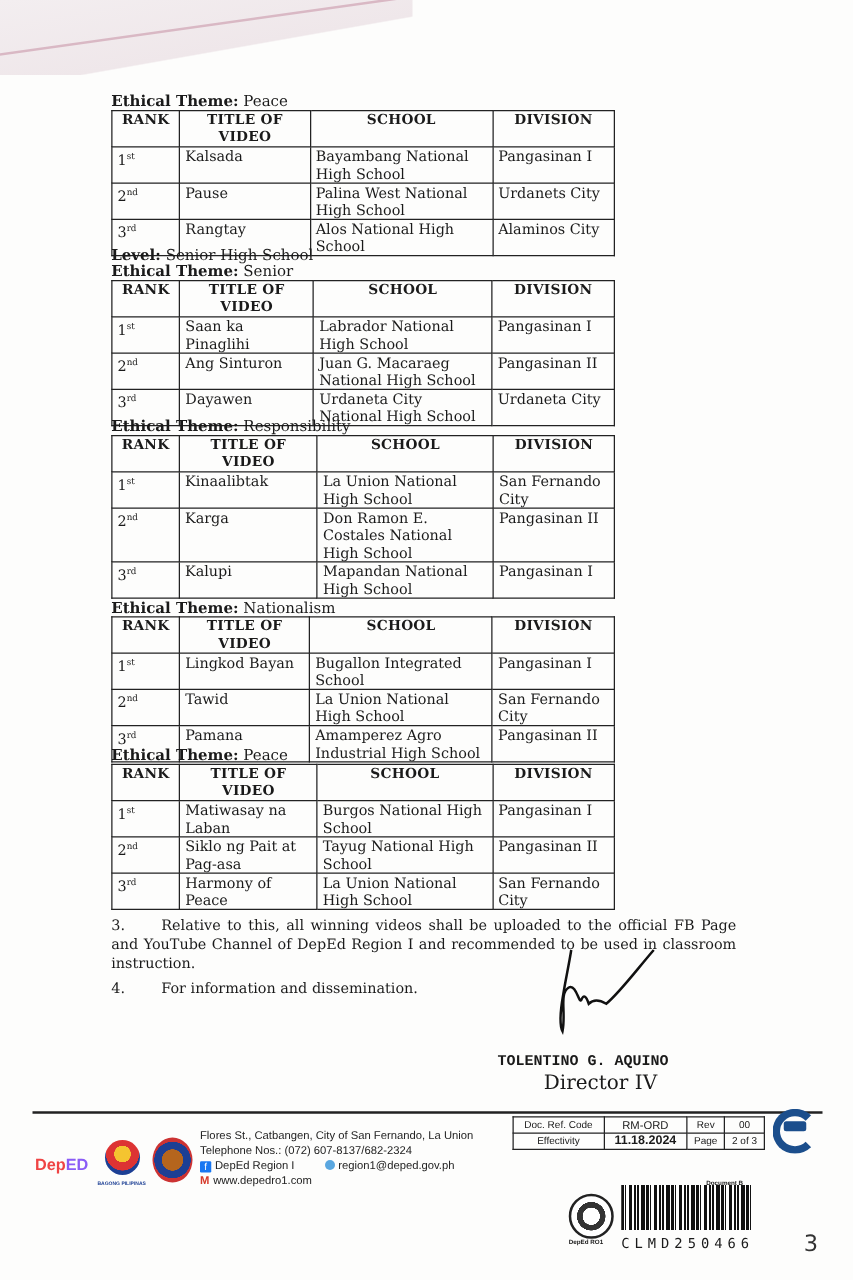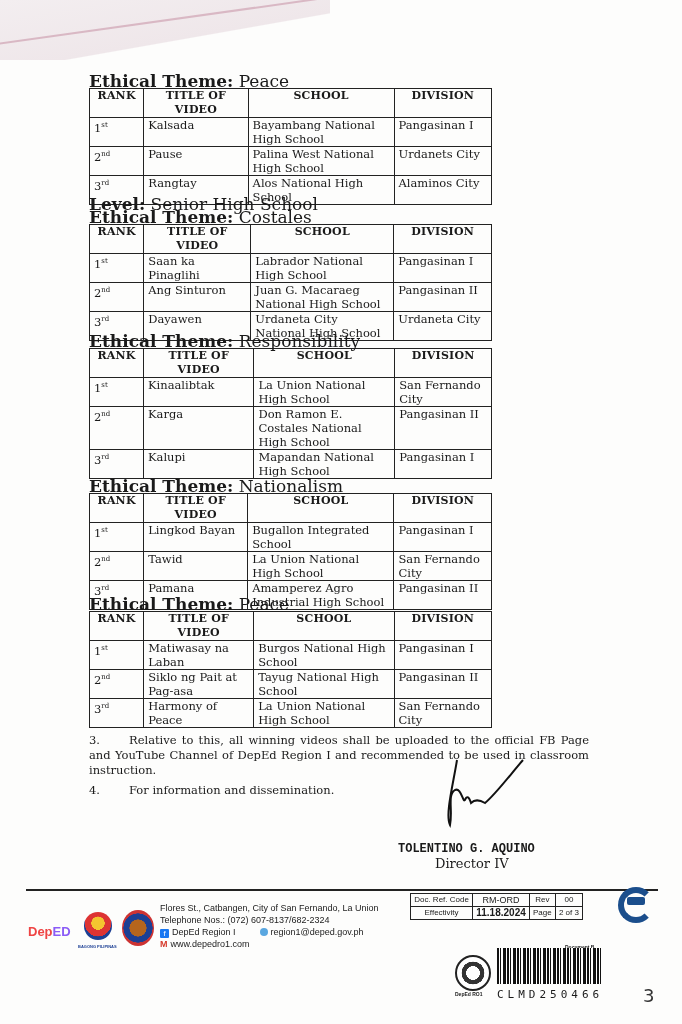--- a/index.html
+++ b/index.html
@@ -2,45 +2,45 @@
 <html><head>
 <meta charset="utf-8">
 <style>
   html, body { margin:0; padding:0; }
   body { width:682px; height:1024px; background:#fdfdfc; position:relative; overflow:hidden;
          font-family:"DejaVu Serif","Liberation Serif",serif; color:#1a1a1a; }
   .torn { position:absolute; left:0; top:0; width:330px; height:60px;
           background:linear-gradient(170deg,#f3eef0 0%,#efe7ea 60%,transparent 61%); }
   .torn-edge { position:absolute; left:-10px; top:44px; width:360px; height:2px; background:#d9b8c4; transform:rotate(-8deg); transform-origin:left; }
   .section { position:absolute; left:89px; width:499px; }
-  .theme { font-size:17px; line-height:13px; white-space:nowrap; }
+  .theme { font-size:12px; line-height:13px; white-space:nowrap; }
   .theme b { font-weight:bold; }
   table { border-collapse:collapse; width:403px; font-size:11.5px; }
   td, th { border:1px solid #222; padding:0 4px; vertical-align:top; line-height:14px; }
   th { font-weight:bold; text-align:center; font-size:11px; letter-spacing:0.2px; }
   td.rank { text-align:left; }
   td.rank sup { font-size:7px; }
   col.c1 { width:59px; } col.c2 { width:136px; } col.c3 { width:192px; } col.c4 { width:112px; }
   .para { position:absolute; left:89px; width:500px; font-size:11.5px; line-height:15px; text-align:justify; }
   .para .num { display:inline-block; width:40px; }
   .signer { position:absolute; left:398px; top:842px; font-size:12px; font-weight:bold;font-family:Liberation Mono, monospace; }
-  .signer-title { position:absolute; left:435px; top:856px; font-size:13px; }
+  .signer-title { position:absolute; left:435px; top:856px; font-size:16px; }
   .sig { position:absolute; left:435px; top:755px; }
   .hr { position:absolute; left:26px; top:889px; width:632px; height:2px; background:#222; }
   .foot-text { position:absolute; left:160px; top:902px; font-family:"Liberation Sans",sans-serif; font-size:9px; line-height:12px; color:#222; }
   .foot-text div { white-space:nowrap; }
   .fb { display:inline-block; width:9px; height:9px; background:#1877f2; color:#fff; font-size:8px; text-align:center; line-height:9px; border-radius:1px; vertical-align:-1px; margin-right:3px; }
   .globe { display:inline-block; width:8px; height:8px; border-radius:50%; background:#5aa7e0; vertical-align:-1px; margin:0 3px 0 24px; }
   .mail { color:#d63a2b; font-weight:bold; margin-right:3px; }
   .logo-deped { position:absolute; left:28px; top:924px; font-family:"Liberation Sans",sans-serif; font-weight:bold; font-size:13px; color:#1c3f94; }
   .logo-deped span { color:#8b5cf6; }
   .logo-bp { position:absolute; left:84px; top:912px; width:28px; height:28px; border-radius:50%; background:radial-gradient(circle at 50% 40%,#f4c430 0 30%,#d33 31% 60%,#1c3f94 61%); }
   .logo-bp-label { position:absolute; left:78px; top:944px; font-family:"Liberation Sans",sans-serif; font-size:4px; color:#1c3f94; font-weight:bold; }
   .logo-seal { position:absolute; left:122px; top:910px; width:32px; height:36px; border-radius:50%; background:radial-gradient(circle,#b5651d 0 35%,#1c3f94 36% 60%,#c33 61%); }
-  table.ref { position:absolute; left:410px; top:893px; width:173px; border-collapse:collapse; font-family:"Liberation Sans",sans-serif; font-size:8px; }
+  table.ref { position:absolute; left:410px; top:893px; width:202px; border-collapse:collapse; font-family:"Liberation Sans",sans-serif; font-size:8px; }
   table.ref td { border:1px solid #222; padding:1px 3px; text-align:center; line-height:10px; }
   .iso { position:absolute; left:618px; top:887px; width:36px; height:36px; border-radius:50%; border:6px solid #1b4e8c; border-right-color:transparent; box-sizing:border-box; }
   .iso-dot { position:absolute; left:627px; top:897px; width:18px; height:8px; background:#1b4e8c; border-radius:2px; }
   .doc-tag { position:absolute; left:565px; top:944px; font-family:"Liberation Sans",sans-serif; font-size:5px; font-weight:bold; }
   .seal2 { position:absolute; left:455px; top:955px; width:32px; height:32px; border-radius:50%; border:2px solid #222; background:radial-gradient(circle,#fff 0 30%,#333 31% 50%,#fff 51%); }
   .seal2-label { position:absolute; left:455px; top:991px; font-family:"Liberation Sans",sans-serif; font-size:5px; font-weight:bold; }
   .barcode { position:absolute; left:497px; top:948px; width:104px; height:36px;
      background:repeating-linear-gradient(90deg,#111 0 2px,#fff 2px 3px,#111 3px 4px,#fff 4px 6px,#111 6px 9px,#fff 9px 10px); }
   .barcode-text { position:absolute; left:497px; top:988px; font-family:"DejaVu Sans Mono",monospace; font-size:11px; letter-spacing:4px; }
   .page-mark { position:absolute; left:643px; top:985px; font-family:"DejaVu Sans",sans-serif; font-size:18px; color:#333; }
@@ -84,21 +84,21 @@
       <td class="rank"><span>3</span><sup>rd</sup></td>
       <td>Rangtay</td>
       <td>Alos National High School</td>
       <td>Alaminos City</td>
           </tr>
         </tbody>
       </table>
     </div>
     <div class="section" style="top: 198px;">
       <div class="theme"><b>Level:</b> <span>Senior High School</span></div>
-      <div class="theme"><b>Ethical Theme:</b> <span>Costales</span></div>
+      <div class="theme"><b>Ethical Theme:</b> <span>Senior</span></div>
       <table>
         <colgroup>
           <col class="c1">
           <col class="c2">
           <col class="c3">
           <col class="c4">
         </colgroup>
     <tbody>
           <tr>
             <th>RANK</th>

